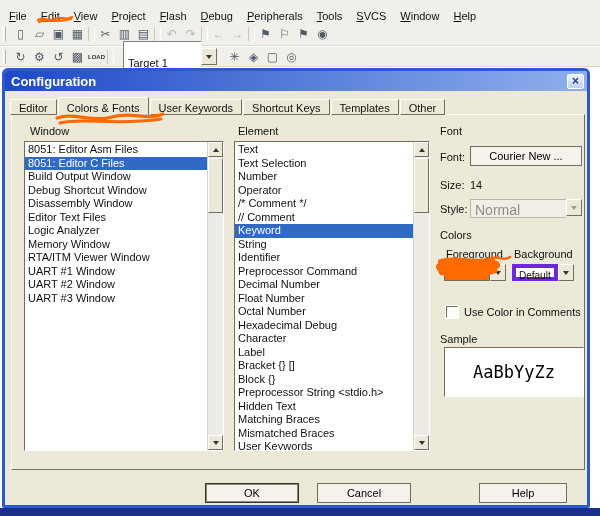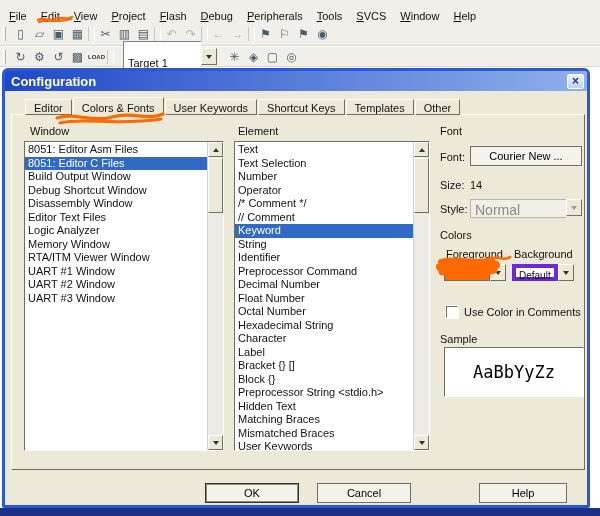--- a/index.html
+++ b/index.html
@@ -38,21 +38,21 @@
   .dialog { position:absolute; left:2px; top:68px; width:588px; height:440px; z-index:10;
             border:3px solid #2e58cf; border-radius:6px 6px 2px 2px; background:var(--dialog-bg,#ece9d8); }
   .titlebar { height:20px; background:linear-gradient(90deg, var(--titlebar-start,#1e48c8), var(--titlebar-end,#8fb0ec));
               display:flex; align-items:center; padding:0 3px 0 6px; border-radius:2px 2px 0 0; }
   .titlebar .title { color:#fff; font-size:13px; font-weight:bold; flex:1; }
   .close-btn { width:17px; height:15px; background:linear-gradient(#eef3fc,#bfd0ee); border:1px solid #fff;
                border-radius:2px; color:#1c3a8c; font-size:12px; font-weight:bold;
                display:flex; align-items:center; justify-content:center; line-height:1; }
   .dialog-body { position:relative; height:414px; }
 
-  .tabs { position:absolute; left:20px; top:6px; height:18px; display:flex; align-items:flex-end;
+  .tabs { position:absolute; left:5px; top:6px; height:18px; display:flex; align-items:flex-end;
           font-size:11px; z-index:3; }
   .tab { height:16px; padding:2px 8px; background:var(--dialog-bg); border:1px solid;
          border-color:#fff #6e6e62 #6e6e62 #fff; margin-right:1px; white-space:nowrap; }
   .tab.active { height:19px; padding-top:4px; margin-bottom:-1px; border-bottom-color:var(--dialog-bg); z-index:4; }
 
   .panel { position:absolute; left:6px; top:23px; width:574px; height:356px; background:var(--dialog-bg);
            border:1px solid; border-color:#fff #6e6e62 #6e6e62 #fff; }
   .grp-label, .fs-label { position:absolute; font-size:11px; white-space:nowrap; }
   .lbl-window { left:18px; top:10px; }
   .lbl-element { left:226px; top:10px; }
@@ -235,21 +235,21 @@
               <div class="list-item" data-name="element-list-item">Operator</div>
               <div class="list-item" data-name="element-list-item">/* Comment */</div>
               <div class="list-item" data-name="element-list-item">// Comment</div>
               <div class="list-item active" data-name="element-list-item">Keyword</div>
               <div class="list-item" data-name="element-list-item">String</div>
               <div class="list-item" data-name="element-list-item">Identifier</div>
               <div class="list-item" data-name="element-list-item">Preprocessor Command</div>
               <div class="list-item" data-name="element-list-item">Decimal Number</div>
               <div class="list-item" data-name="element-list-item">Float Number</div>
               <div class="list-item" data-name="element-list-item">Octal Number</div>
-              <div class="list-item" data-name="element-list-item">Hexadecimal String</div>
+              <div class="list-item" data-name="element-list-item">Hexadecimal Debug</div>
               <div class="list-item" data-name="element-list-item">Character</div>
               <div class="list-item" data-name="element-list-item">Label</div>
               <div class="list-item" data-name="element-list-item">Bracket {} []</div>
               <div class="list-item" data-name="element-list-item">Block {}</div>
               <div class="list-item" data-name="element-list-item">Preprocessor String &lt;stdio.h&gt;</div>
               <div class="list-item" data-name="element-list-item">Hidden Text</div>
               <div class="list-item" data-name="element-list-item">Matching Braces</div>
               <div class="list-item" data-name="element-list-item">Mismatched Braces</div>
               <div class="list-item" data-name="element-list-item">User Keywords</div>
             </div>

